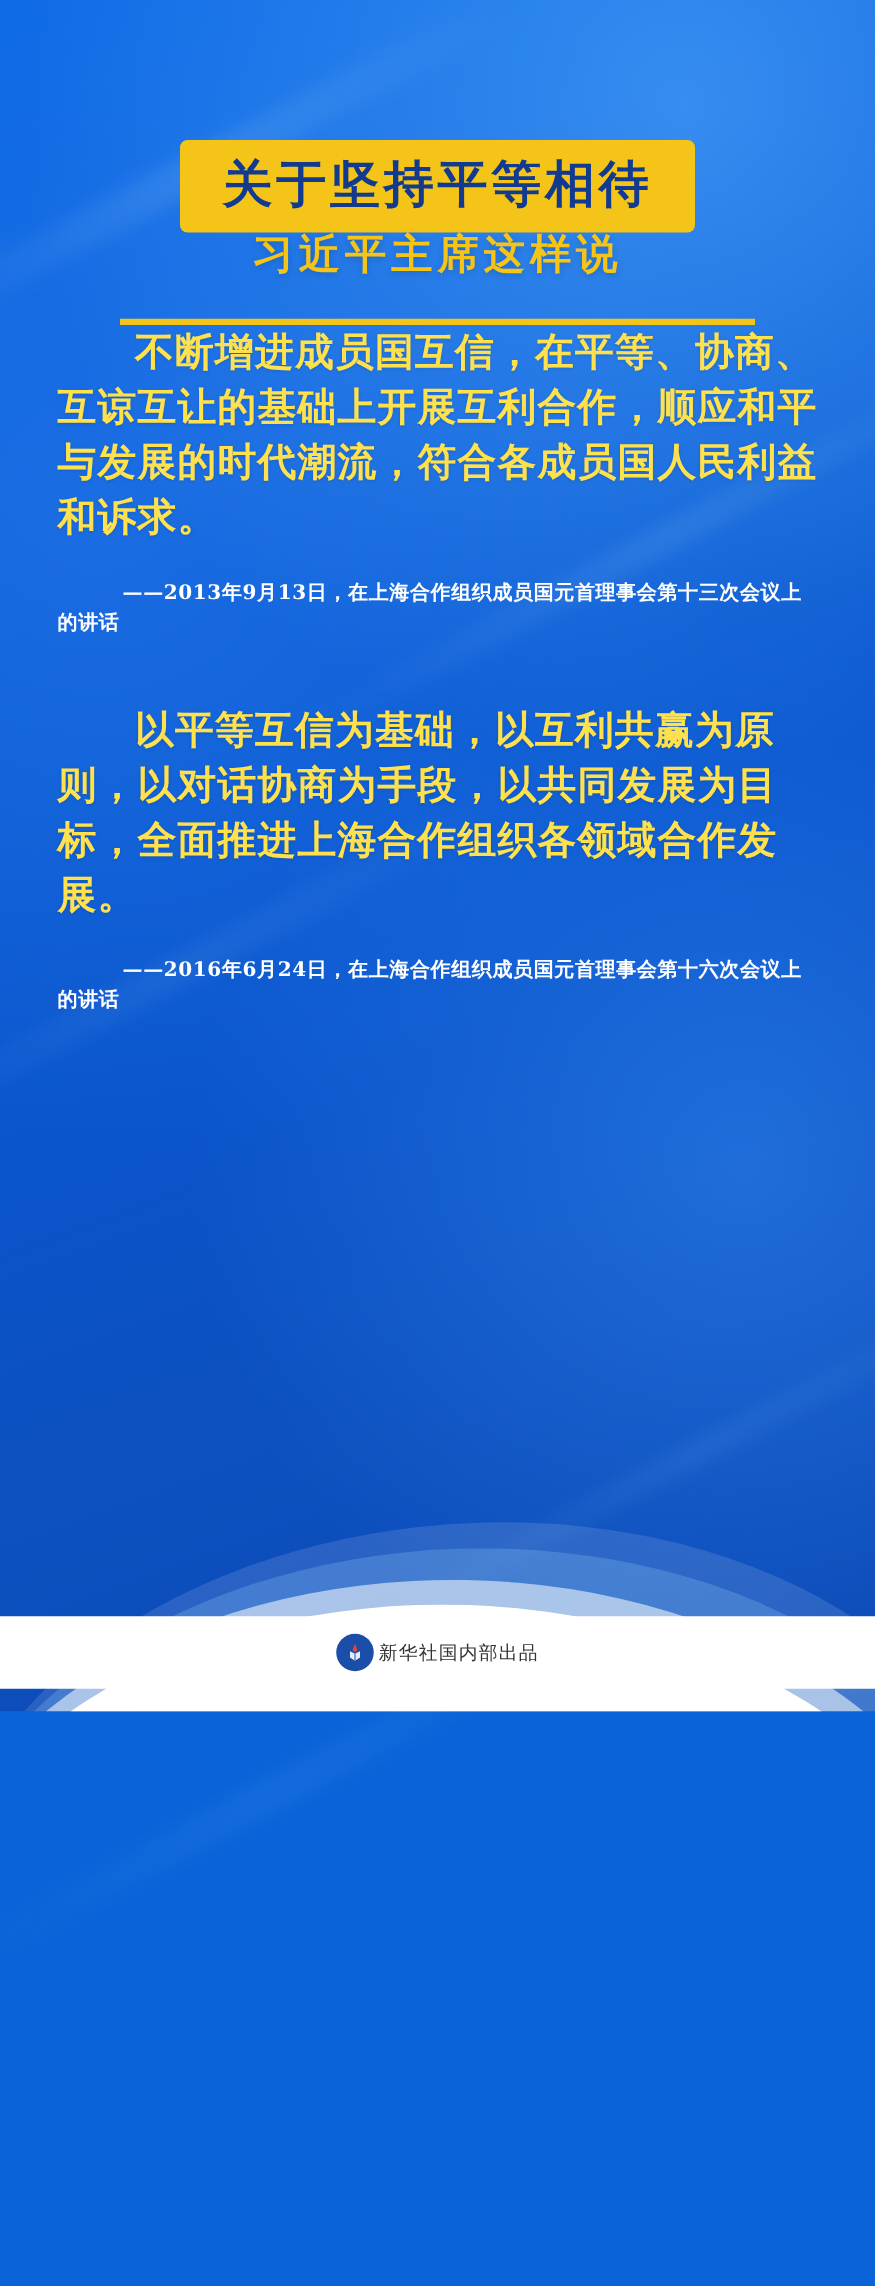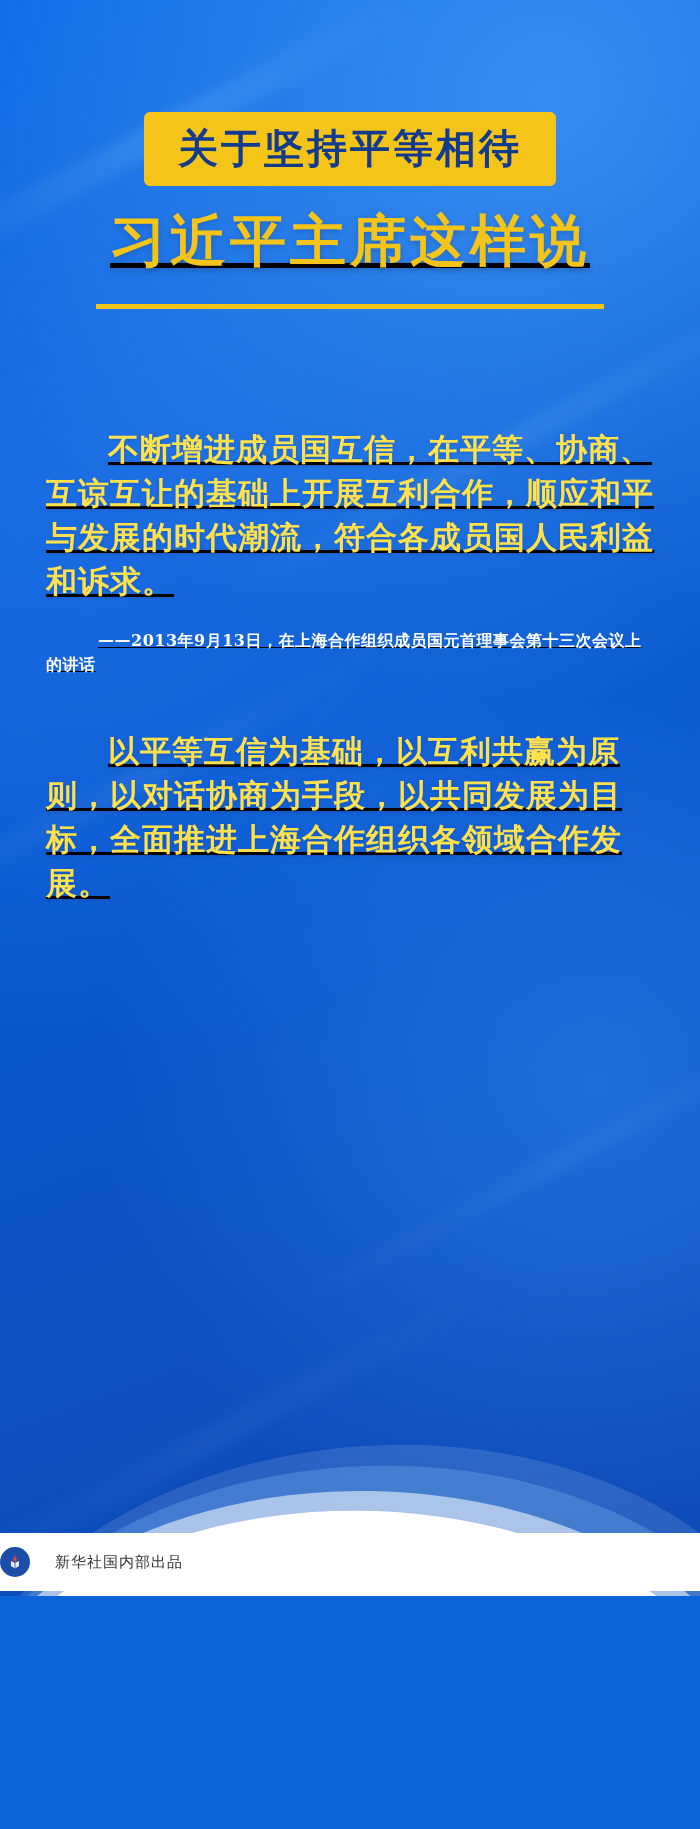--- a/index.html
+++ b/index.html
@@ -9,27 +9,26 @@
   body {
     width: 700px;
     height: 1829px;
     font-family: "Liberation Serif", "DejaVu Serif", serif;
     background: #0a63d8;
     overflow: hidden;
   }
   .poster {
     position: relative;
     width: 700px;
-    height: 1596px;
+    height: 1369px;
     background:
       radial-gradient(circle at 78% 6%, rgba(90,175,255,0.55) 0%, rgba(90,175,255,0) 38%),
       radial-gradient(circle at 12% 30%, rgba(40,120,235,0.55) 0%, rgba(40,120,235,0) 45%),
       radial-gradient(circle at 85% 68%, rgba(60,150,255,0.40) 0%, rgba(60,150,255,0) 40%),
       linear-gradient(160deg, #0c6ae6 0%, #0b5fd8 28%, #0a55cc 55%, #0d4fbe 78%, #0a47b4 100%);
-    text-decoration: underline;
   }
   
   .streak {
     position: absolute;
     pointer-events: none;
     background: linear-gradient(90deg, rgba(255,255,255,0) 0%, rgba(160,210,255,0.16) 50%, rgba(255,255,255,0) 100%);
     transform: rotate(-28deg);
     filter: blur(6px);
   }
   .streak.s1 { left: -120px; top: 120px; width: 560px; height: 30px; }
@@ -49,39 +48,37 @@
     color: #123a8f;
     font-size: 40px;
     font-weight: bold;
     letter-spacing: 3px;
     padding: 16px 34px 18px 34px;
     border-radius: 6px;
     line-height: 1;
     font-family: "DejaVu Serif", "Liberation Serif", serif;
   }
   .subtitle {
-    margin-top: 26px;
     color: #f5c418;
-    font-size: 56px;
+    font-size: 33px;
     font-weight: bold;
     letter-spacing: 4px;
     line-height: 1;
     text-shadow: 0 2px 6px rgba(0,0,0,0.18);
     font-family: "DejaVu Serif", "Liberation Serif", serif;
   }
   .rule {
     width: 508px;
     height: 5px;
     background: #f5c418;
     margin: 36px auto 0 auto;
   }
 
   .body-area {
     position: relative;
-    margin-top: 118px;
     padding: 0 46px;
   }
   .quote-block {
     margin-bottom: 52px;
   }
   .quote-text {
     color: #ffe14d;
     font-size: 31px;
     line-height: 1.42;
     font-weight: bold;
@@ -115,29 +112,29 @@
     width: 860px;
     height: 300px;
     border-radius: 50% 50% 0 0 / 100% 100% 0 0;
   }
   .wave.w1 { bottom: -150px; background: rgba(255,255,255,0.12); transform: rotate(-4deg); }
   .wave.w2 { bottom: -170px; background: rgba(160,220,255,0.22); transform: rotate(-2deg); }
   .wave.w3 { bottom: -195px; background: rgba(255,255,255,0.55); transform: rotate(1deg); }
   .wave.w4 { bottom: -215px; background: #ffffff; transform: rotate(2deg); }
   .footer-bar {
     position: absolute;
-    bottom: 5px;
+    bottom: 18px;
     left: 0;
     width: 700px;
     height: 58px;
     background: #ffffff;
     display: flex;
     align-items: center;
-    justify-content: flex-start;
-    gap: 25px;
+    justify-content: center;
+    gap: 4px;
   }
   .logo-circle {
     width: 30px;
     height: 30px;
     border-radius: 50%;
     background: #1a4ea8;
     display: flex;
     align-items: center;
     justify-content: center;
     flex: 0 0 auto;
@@ -170,20 +167,21 @@
   <div class="body-area">
 
     <div class="quote-block">
       <div class="quote-text">不断增进成员国互信，在平等、协商、互谅互让的基础上开展互利合作，顺应和平与发展的时代潮流，符合各成员国人民利益和诉求。</div>
       <div class="quote-source">——2013年9月13日，在上海合作组织成员国元首理事会第十三次会议上的讲话</div>
     </div>
 
 
     <div class="quote-block">
       <div class="quote-text">以平等互信为基础，以互利共赢为原则，以对话协商为手段，以共同发展为目标，全面推进上海合作组织各领域合作发展。</div>
+      <div class="quote-source">——2016年6月24日，在上海合作组织成员国元首理事会第十六次会议上的讲话</div>
     </div>
 
   </div>
 
   <div class="footer">
     <div class="wave w1"></div>
     <div class="wave w2"></div>
     <div class="wave w3"></div>
     <div class="wave w4"></div>
 

